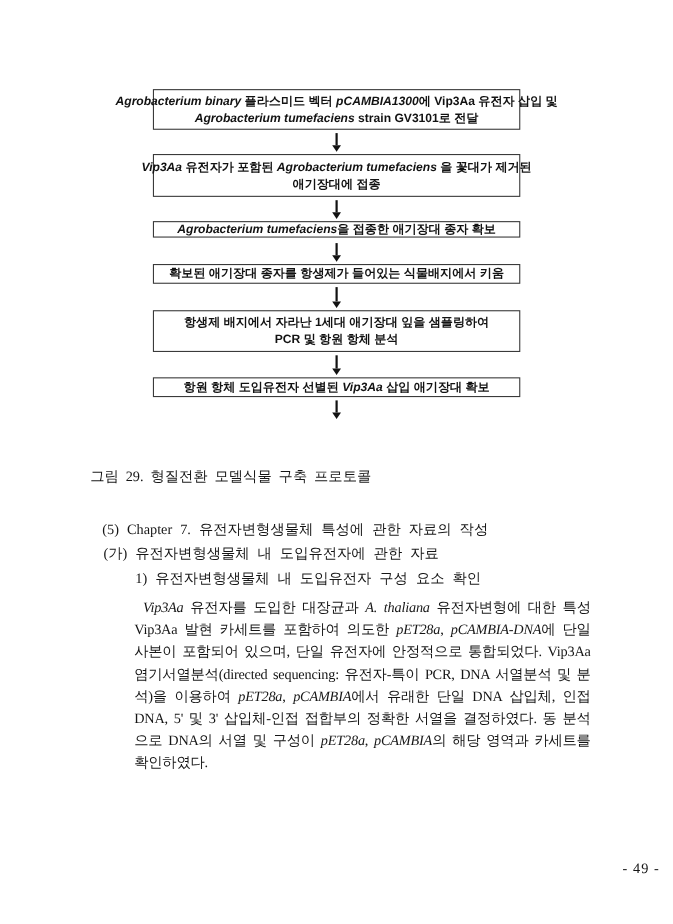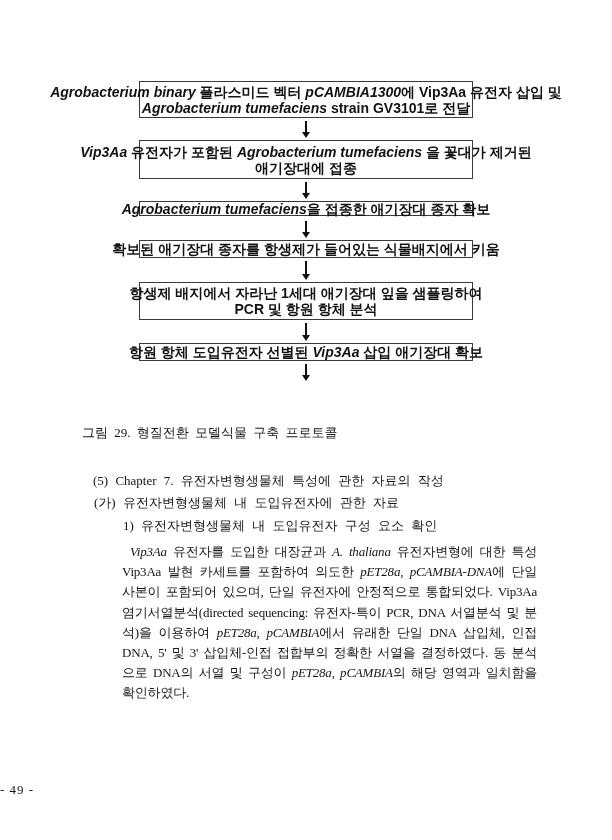--- a/index.html
+++ b/index.html
@@ -13,21 +13,21 @@
     margin:0 auto;
   }
   
   .flowchart-layer{position:absolute;inset:0;}
   .fbox{
     position:absolute;left:139px;width:334px;
     border:1.5px solid #3a3a3a;
     box-sizing:border-box;
     display:flex;flex-direction:column;justify-content:center;align-items:center;
     font-family:"Liberation Sans","DejaVu Sans",sans-serif;
-    font-weight:bold;font-size:14px;color:#121212;
+    font-weight:bold;font-size:11px;color:#121212;
     text-align:center;
   }
   .fline{white-space:nowrap;line-height:16px;height:16px;}
   .fb0{top:81px;height:37px}
   .fb1{top:140px;height:39px}
   .fb2{top:201px;height:15px}
   .fb3{top:240px;height:18px}
   .fb4{top:282px;height:38px}
   .fb5{top:343px;height:18px}
   .fb6{top:383px;height:19px}
@@ -61,21 +61,21 @@
   .para{
     position:absolute;left:122px;top:542px;width:415px;
     font-size:13px;letter-spacing:-0.2px;
   }
   .bline{height:20.2px;line-height:20.2px;overflow:hidden;}
   .jus{text-align:justify;text-align-last:justify;}
   .plain{text-align:left;}
   .ind{text-indent:8px;}
   .pageno{
     position:absolute;left:0;top:782px;width:576px;
-    text-align:left;font-size:13px;letter-spacing:1px;
+    text-align:right;font-size:13px;letter-spacing:1px;padding-left:24px;
   }
 </style>
 </head>
 <body>
 
 <div class="page">
   <div class="flowchart-layer">
       <div class="fbox fb0">
         <div class="fline"><i>Agrobacterium binary</i><span> 플라스미드 벡터 </span><i>pCAMBIA1300</i><span>에 Vip3Aa 유전자 삽입 및</span></div>
         <div class="fline"><i>Agrobacterium tumefaciens</i><span> strain GV3101로 전달</span></div>
@@ -126,17 +126,17 @@
   <div class="h h1">(5) Chapter 7. 유전자변형생물체 특성에 관한 자료의 작성</div>
   <div class="h h2">(가) 유전자변형생물체 내 도입유전자에 관한 자료</div>
   <div class="h h3">1) 유전자변형생물체 내 도입유전자 구성 요소 확인</div>
   <div class="para">
       <div class="bline jus ind"><i>Vip3Aa</i><span> 유전자를 도입한 대장균과 </span><i>A. thaliana</i><span> 유전자변형에 대한 특성</span></div>
       <div class="bline jus"><span>Vip3Aa 발현 카세트를 포함하여 의도한 </span><i>pET28a</i><span>, </span><i>pCAMBIA-DNA</i><span>에 단일</span></div>
       <div class="bline jus"><span>사본이 포함되어 있으며, 단일 유전자에 안정적으로 통합되었다. Vip3Aa</span></div>
       <div class="bline jus"><span>염기서열분석(directed sequencing: 유전자-특이 PCR, DNA 서열분석 및 분</span></div>
       <div class="bline jus"><span>석)을 이용하여 </span><i>pET28a</i><span>, </span><i>pCAMBIA</i><span>에서 유래한 단일 DNA 삽입체, 인접</span></div>
       <div class="bline jus"><span>DNA, 5' 및 3' 삽입체-인접 접합부의 정확한 서열을 결정하였다. 동 분석</span></div>
-      <div class="bline jus"><span>으로 DNA의 서열 및 구성이 </span><i>pET28a</i><span>, </span><i>pCAMBIA</i><span>의 해당 영역과 일치함을</span></div>
+      <div class="bline jus"><span>으로 DNA의 서열 및 구성이 </span><i>pET28a</i><span>, </span><i>pCAMBIA</i><span>의 해당 영역과 카세트를</span></div>
       <div class="bline plain"><span>확인하였다.</span></div>
     </div>
   <div class="pageno">- 49 -</div>
 </div>
 
 </body></html>

